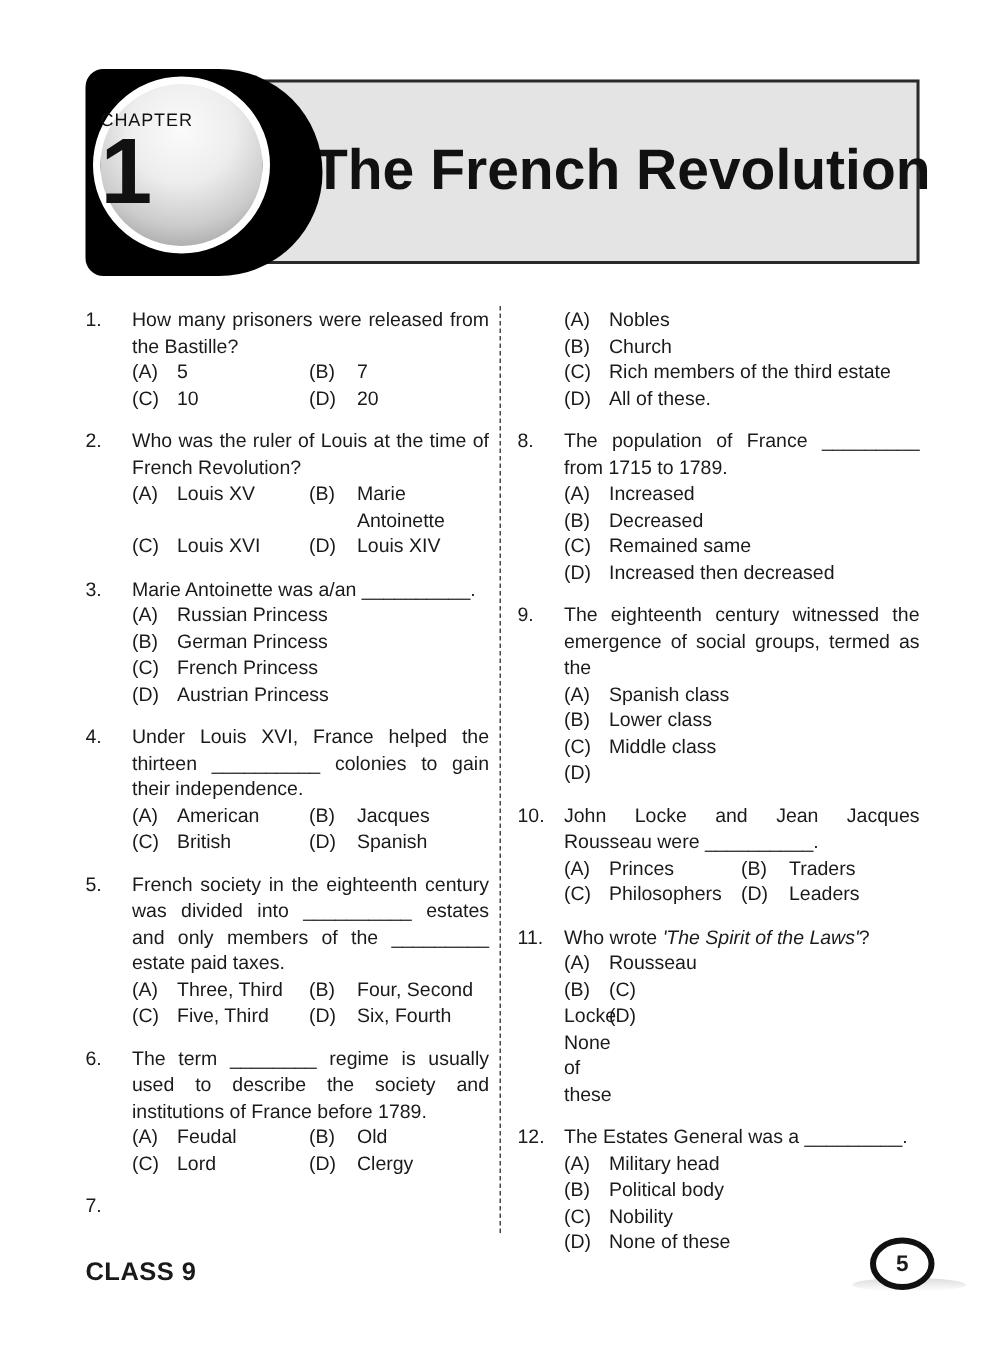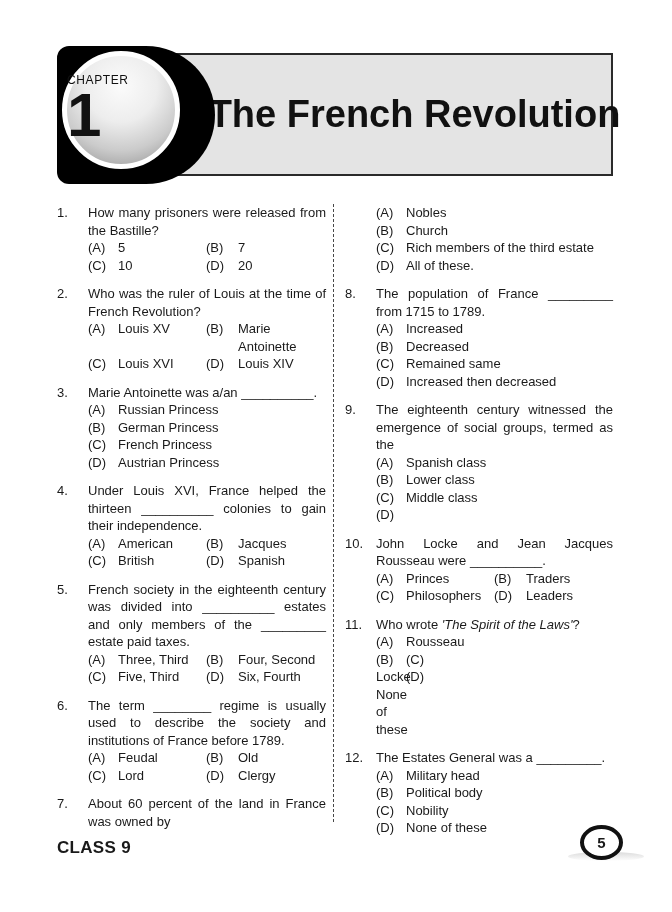--- a/index.html
+++ b/index.html
@@ -164,24 +164,20 @@
               <span>Old</span>
               <span>(C)</span>
               <span>Lord</span>
               <span>(D)</span>
               <span>Clergy</span>
             </div>
     </div>
   </div>
         <div class="question">
     <div class="qnum">7.</div>
-    <div class="qbody">
-      <div class="qtext"><span>About 60 percent of the land in France was owned by</span></div>
-
-    </div>
   </div>
       </div>
     <div class="divider"></div>
     <div class="col-right">
         <div class="question">
     <div class="qnum"></div>
     <div class="qbody">
 
       <div class="opts stacked">
               <span>(A)</span>

